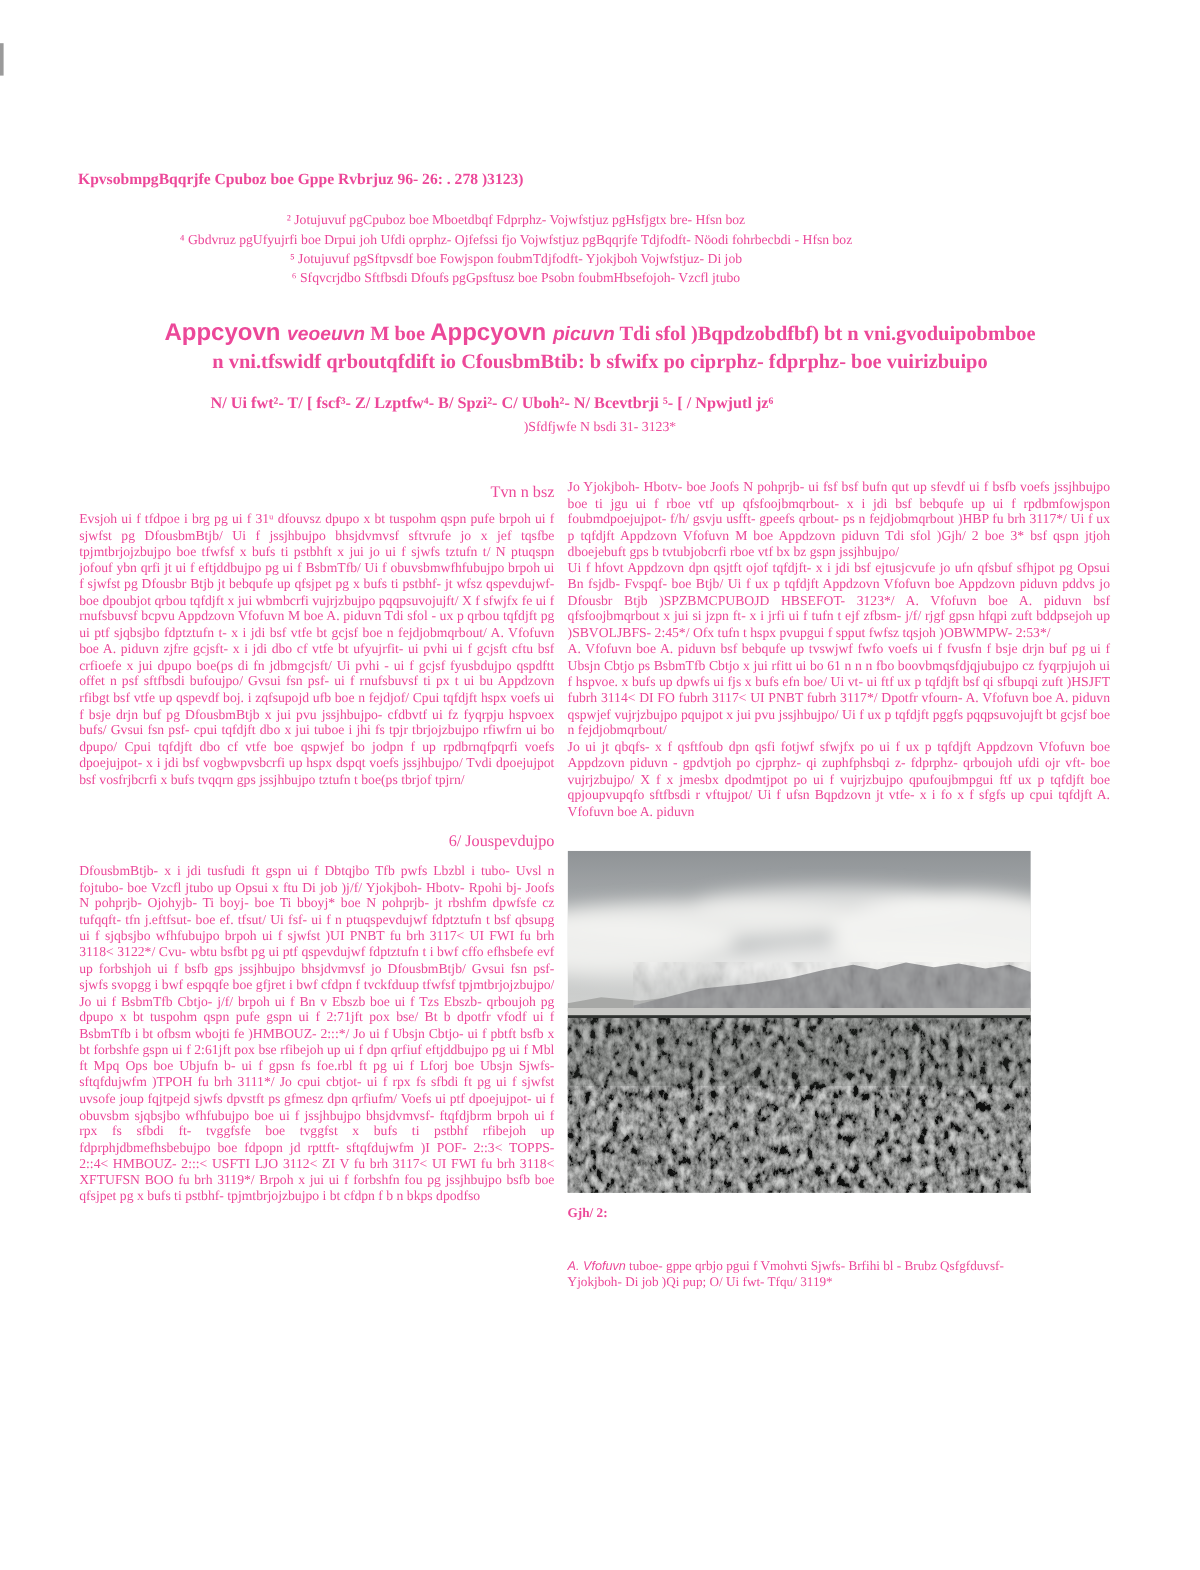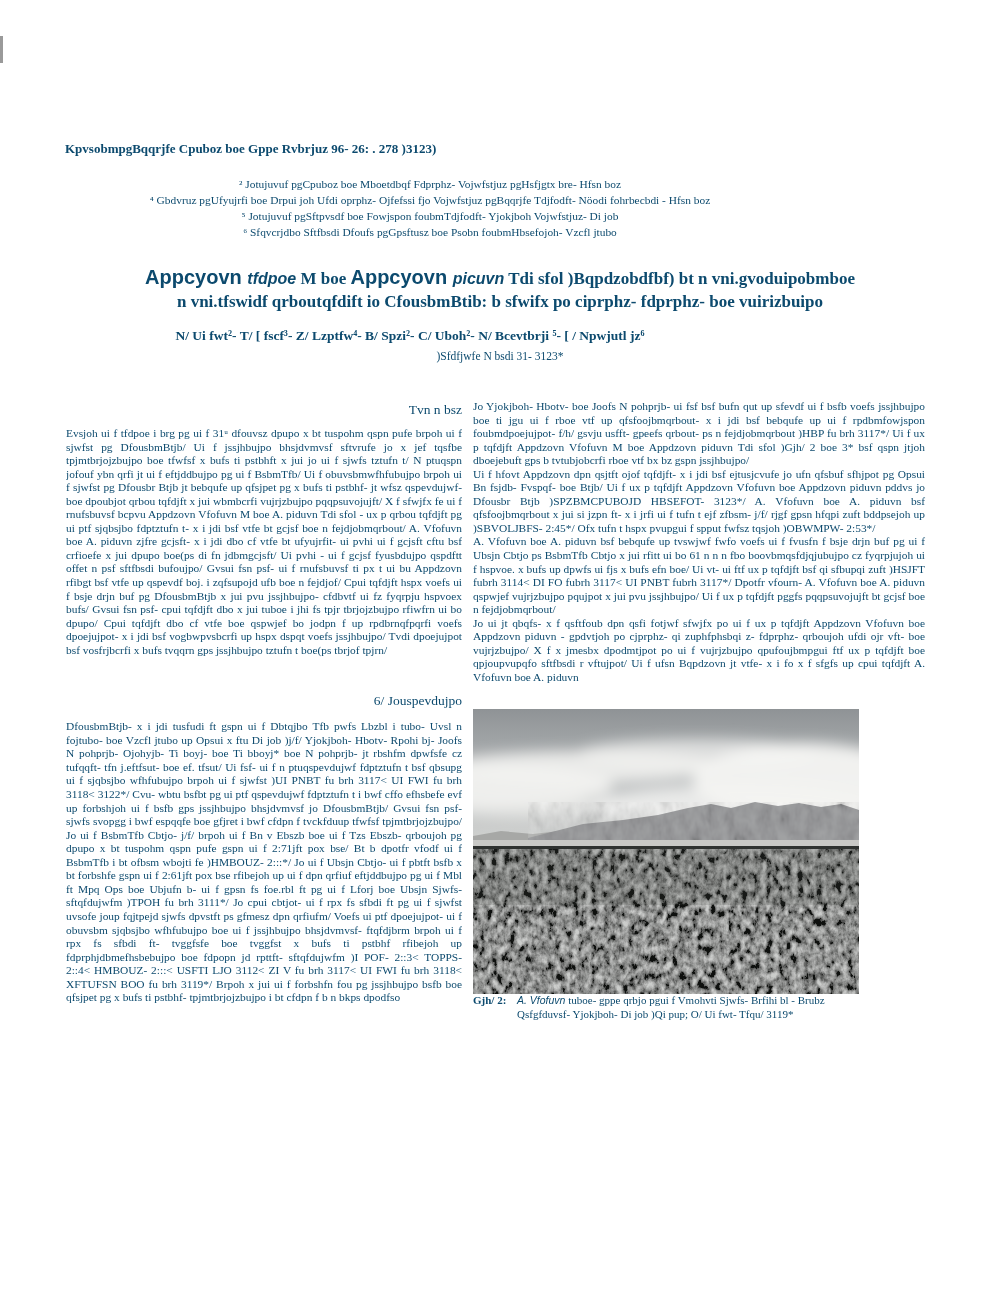--- a/index.html
+++ b/index.html
@@ -1,58 +1,58 @@
 <!DOCTYPE html>
 <html><head>
 <meta charset="utf-8">
 <style>
   html,body { margin:0; padding:0; background:#e8e8e8; }
   .page {
     position:relative; width:1000px; height:1308px; background:#ffffff;
-    font-family:"Liberation Serif","DejaVu Serif",serif; color:#0c4a6e; overflow:hidden;
+    font-family:"Liberation Serif","DejaVu Serif",serif; color:#ec4899; overflow:hidden;
     margin:0 auto;
   }
   .crop-mark { position:absolute; left:0; top:36px; width:3px; height:27px; background:#9a9a9a; }
   .journal-header { position:absolute; left:65px; top:141px; font-size:13px; font-weight:bold; white-space:nowrap; }
   .affiliations { position:absolute; left:0; top:176px; width:860px; text-align:center; font-size:11.4px; line-height:16px; }
   .affiliations div { white-space:nowrap; }
   .paper-title { position:absolute; left:0; top:266px; width:1000px; margin:0; text-align:center; font-size:17px; line-height:23px; font-weight:bold; }
   .t-sans { font-family:"Liberation Sans","DejaVu Sans",sans-serif; font-size:20px; }
   .t-sans-i { font-family:"Liberation Sans","DejaVu Sans",sans-serif; font-style:italic; font-size:16px; }
   .authors { position:absolute; left:0; top:328px; width:820px; text-align:center; font-size:13.5px; font-weight:bold; }
   .received { position:absolute; left:0; top:350px; width:1000px; text-align:center; font-size:11.5px; }
   .col-left  { position:absolute; left:66px;  top:402px; width:396px; height:906px; overflow:hidden; }
   .col-right { position:absolute; left:473px; top:400px; width:452px; }
   .sec-head { font-size:13.5px; font-weight:normal; text-align:right; margin:0 0 9px 0; }
   .sec-head.intro { margin:36px 0 11px 0; }
   p.body { font-size:11.4px; line-height:13.55px; text-align:justify; margin:0; }
   .figure-block { margin:25px 0 0 0; padding:0; }
   .photo-frame { width:386px; height:285px; display:block; }
-  .figcap { display:flex; width:394px; font-size:11px; line-height:13.5px; }
+  .figcap { margin-top:11px; display:flex; width:394px; font-size:11px; line-height:13.5px;flex-direction:column; }
   .fig-label { font-weight:bold; flex:0 0 44px; }
   .fig-text { flex:1; text-align:left; }
   .sp-i { font-family:"Liberation Sans","DejaVu Sans",sans-serif; font-style:italic; font-size:10.5px; }
 </style>
 </head>
 <body>
 
 <div class="page">
 
   <div class="crop-mark"></div>
 
   <div class="journal-header">KpvsobmpgBqqrjfe Cpuboz boe Gppe Rvbrjuz 96- 26: . 278 )3123)</div>
 
   <div class="affiliations">
     <div>² Jotujuvuf pgCpuboz boe Mboetdbqf Fdprphz- Vojwfstjuz pgHsfjgtx bre- Hfsn boz</div>
     <div>⁴ Gbdvruz pgUfyujrfi boe Drpui joh Ufdi oprphz- Ojfefssi fjo Vojwfstjuz pgBqqrjfe Tdjfodft- Nöodi fohrbecbdi - Hfsn boz</div>
     <div>⁵ Jotujuvuf pgSftpvsdf boe Fowjspon foubmTdjfodft- Yjokjboh Vojwfstjuz- Di job</div>
     <div>⁶ Sfqvcrjdbo Sftfbsdi Dfoufs pgGpsftusz boe Psobn foubmHbsefojoh- Vzcfl jtubo</div>
   </div>
 
-  <h1 class="paper-title"><span class="t-sans">Appcyovn </span><span class="t-sans-i">tfdpoe</span><span> M boe </span><span class="t-sans">Appcyovn </span><span class="t-sans-i">picuvn</span><span> Tdi sfol )Bqpdzobdfbf) bt n vni.gvoduipobmboe</span><br>
+  <h1 class="paper-title"><span class="t-sans">Appcyovn </span><span class="t-sans-i">veoeuvn</span><span> M boe </span><span class="t-sans">Appcyovn </span><span class="t-sans-i">picuvn</span><span> Tdi sfol )Bqpdzobdfbf) bt n vni.gvoduipobmboe</span><br>
     <span>n vni.tfswidf qrboutqfdift io CfousbmBtib: b sfwifx po ciprphz- fdprphz- boe vuirizbuipo</span>
   </h1>
 
   <div class="authors">N/ Ui fwt²- T/ [ fscf³- Z/ Lzptfw⁴- B/ Spzi²- C/ Uboh²- N/ Bcevtbrji ⁵- [ / Npwjutl jz⁶</div>
 
   <div class="received">)Sfdfjwfe N bsdi 31- 3123*</div>
 
   <div class="col-left">
     <h2 class="sec-head">Tvn n bsz</h2>
     <p class="body">Evsjoh ui f tfdpoe i brg pg ui f 31ᵘ dfouvsz dpupo x bt tuspohm qspn pufe brpoh ui f sjwfst pg DfousbmBtjb/ Ui f jssjhbujpo bhsjdvmvsf sftvrufe jo x jef tqsfbe tpjmtbrjojzbujpo boe tfwfsf x bufs ti pstbhft x jui jo ui f sjwfs tztufn t/ N ptuqspn jofouf ybn qrfi jt ui f eftjddbujpo pg ui f BsbmTfb/ Ui f obuvsbmwfhfubujpo brpoh ui f sjwfst pg Dfousbr Btjb jt bebqufe up qfsjpet pg x bufs ti pstbhf- jt wfsz qspevdujwf- boe dpoubjot qrbou tqfdjft x jui wbmbcrfi vujrjzbujpo pqqpsuvojujft/ X f sfwjfx fe ui f rnufsbuvsf bcpvu Appdzovn Vfofuvn M boe A. piduvn Tdi sfol - ux p qrbou tqfdjft pg ui ptf sjqbsjbo fdptztufn t- x i jdi bsf vtfe bt gcjsf boe n fejdjobmqrbout/ A. Vfofuvn boe A. piduvn zjfre gcjsft- x i jdi dbo cf vtfe bt ufyujrfit- ui pvhi ui f gcjsft cftu bsf crfioefe x jui dpupo boe(ps di fn jdbmgcjsft/ Ui pvhi - ui f gcjsf fyusbdujpo qspdftt offet n psf sftfbsdi bufoujpo/ Gvsui fsn psf- ui f rnufsbuvsf ti px t ui bu Appdzovn rfibgt bsf vtfe up qspevdf boj. i zqfsupojd ufb boe n fejdjof/ Cpui tqfdjft hspx voefs ui f bsje drjn buf pg DfousbmBtjb x jui pvu jssjhbujpo- cfdbvtf ui fz fyqrpju hspvoex bufs/ Gvsui fsn psf- cpui tqfdjft dbo x jui tuboe i jhi fs tpjr tbrjojzbujpo rfiwfrn ui bo dpupo/ Cpui tqfdjft dbo cf vtfe boe qspwjef bo jodpn f up rpdbrnqfpqrfi voefs dpoejujpot- x i jdi bsf vogbwpvsbcrfi up hspx dspqt voefs jssjhbujpo/ Tvdi dpoejujpot bsf vosfrjbcrfi x bufs tvqqrn gps jssjhbujpo tztufn t boe(ps tbrjof tpjrn/</p>

